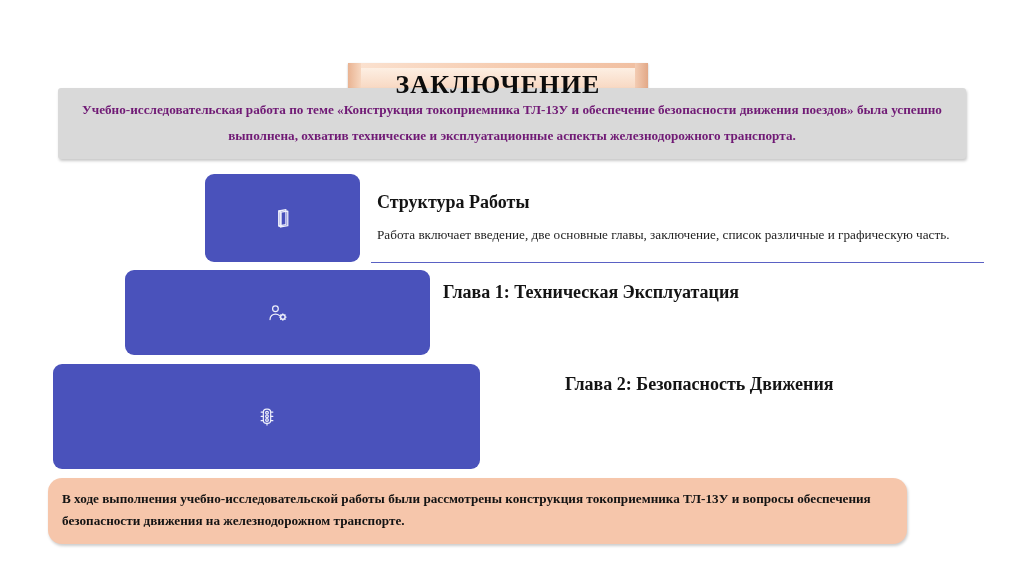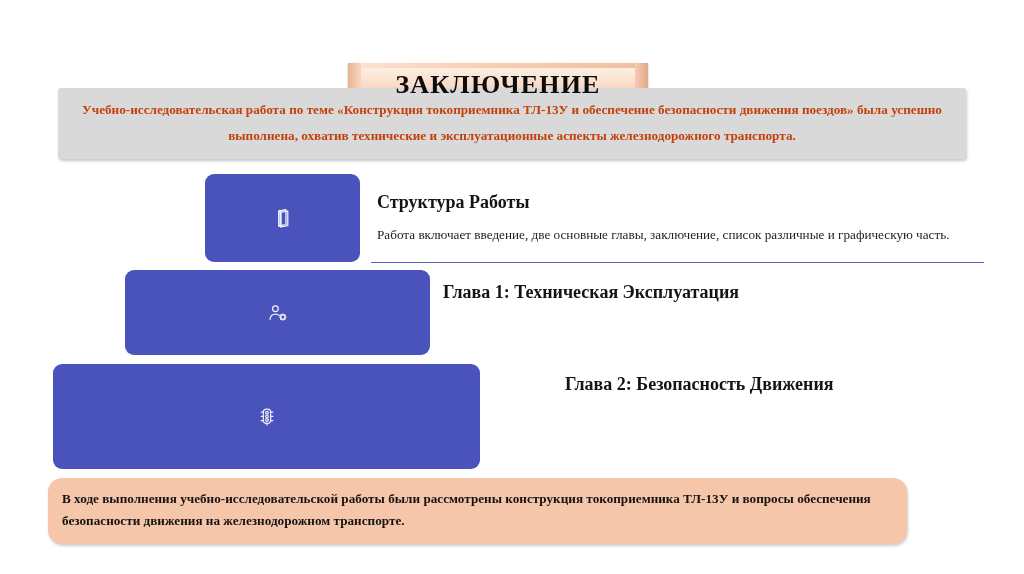--- a/index.html
+++ b/index.html
@@ -73,21 +73,21 @@
     width: 908px;
     padding: 9px 16px 11px 16px;
     box-sizing: border-box;
     background: #d9d9d9;
     border-radius: 3px;
     box-shadow: 1px 2px 3px rgba(0,0,0,0.22);
     text-align: center;
     font-weight: bold;
     font-size: 13.2px;
     line-height: 1.95;
-    color: #c2410c;
+    color: #701a75;
     font-family: "Liberation Serif", "DejaVu Serif", serif;
   }
   .blue-box {
     position: absolute;
     background: #4a52bb;
     border-radius: 9px;
     display: flex;
     align-items: center;
     justify-content: center;
   }

